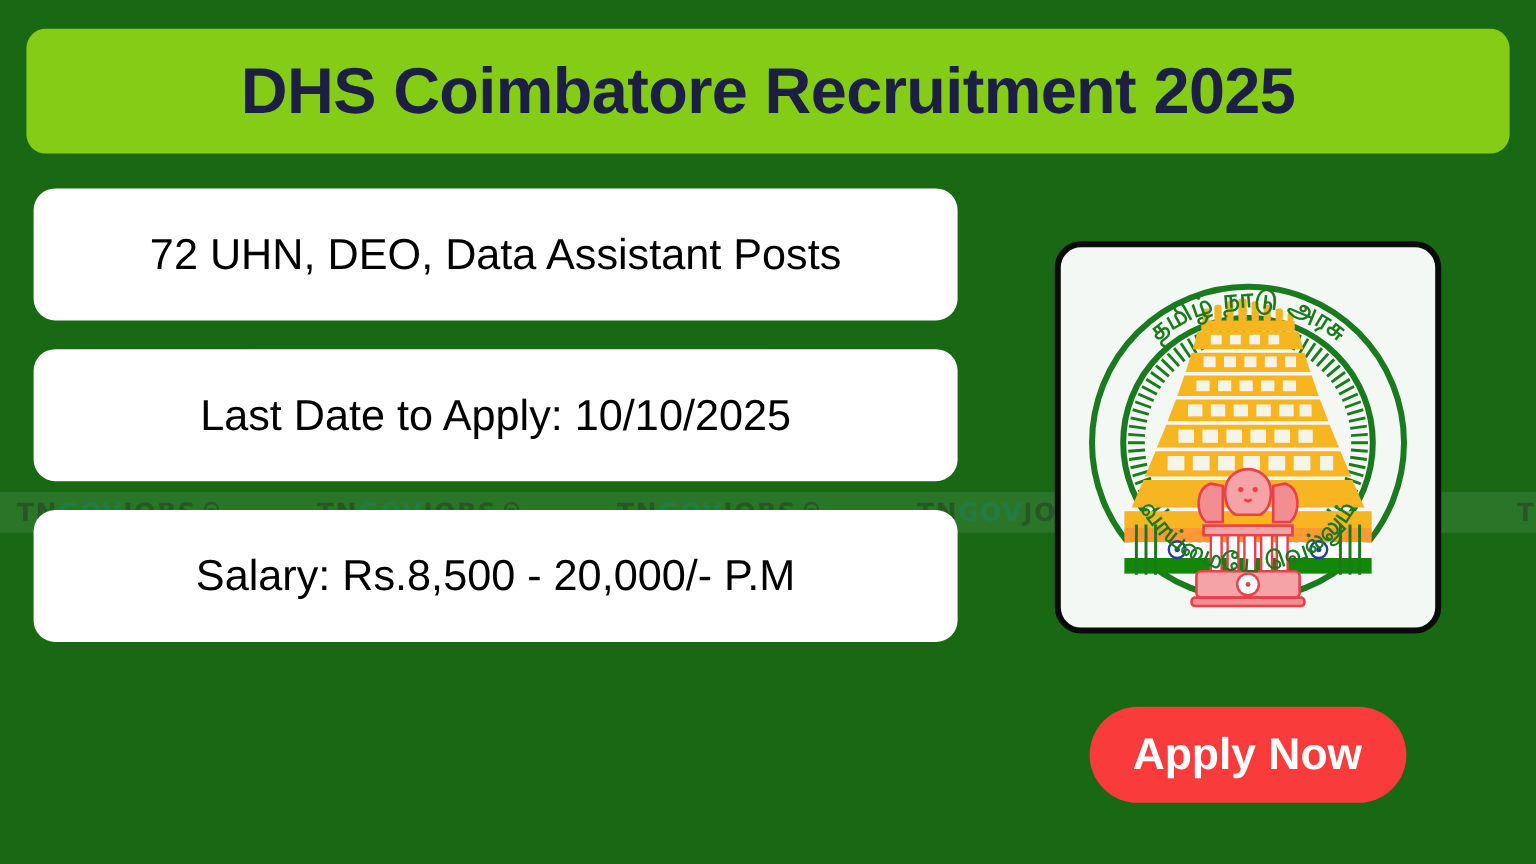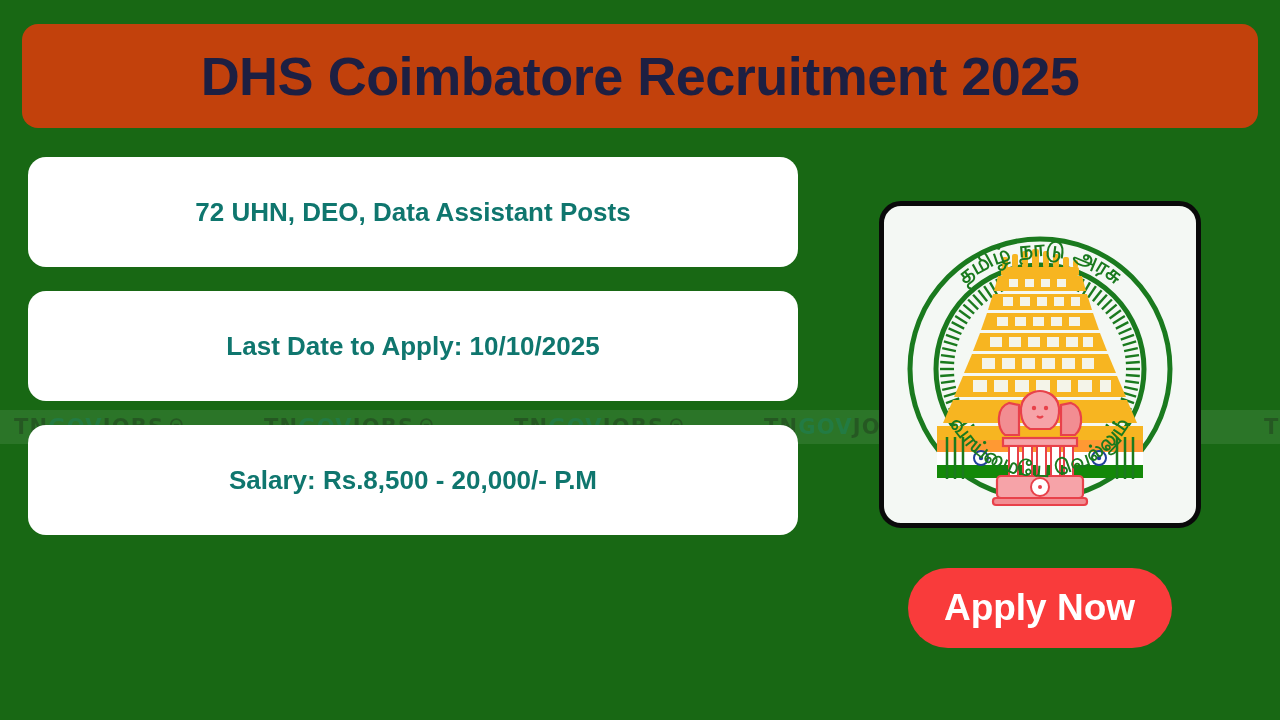--- a/index.html
+++ b/index.html
@@ -53,21 +53,21 @@
     display:inline-block;
   }
 
   
   .poster{ position:relative; width:1280px; height:720px; }
 
   .title-card{
     position:absolute;
     left:22px; top:24px;
     width:1236px; height:104px;
-    background:#c2410c;
+    background:#84cc16;
     border-radius:16px;
     display:flex; align-items:center; justify-content:center;
     z-index:10;
   }
   .title-text{
     color:#1d1f42;
     font-size:54px;
     font-weight:bold;
     letter-spacing:-0.5px;
     white-space:nowrap;
@@ -86,23 +86,23 @@
     width:770px;
     height:110px;
     background:#ffffff;
     border-radius:18px;
     display:flex;
     align-items:center;
     justify-content:center;
     z-index:10;
   }
   .info-text{
-    color:#0f766e;
-    font-size:26px;
-    font-weight:bold;
+    color:#000000;
+    font-size:36px;
+    font-weight:normal;
     white-space:nowrap;
     letter-spacing:0px;
   }
 
   
   .right-col{
     position:absolute;
     left:877px; top:201px;
     width:325px;
     display:flex;
@@ -118,21 +118,21 @@
     border-radius:22px;
     display:flex;
     align-items:center;
     justify-content:center;
     overflow:hidden;
     z-index:12;
   }
   .emblem-frame svg{ display:block; }
 
   .apply-btn{
-    margin-top:40px;
+    margin-top:61px;
     width:264px;
     height:80px;
     background:#f93b3b;
     border:none;
     border-radius:44px;
     color:#ffffff;
     font-size:37px;
     font-weight:bold;
     letter-spacing:0px;
     cursor:pointer;

